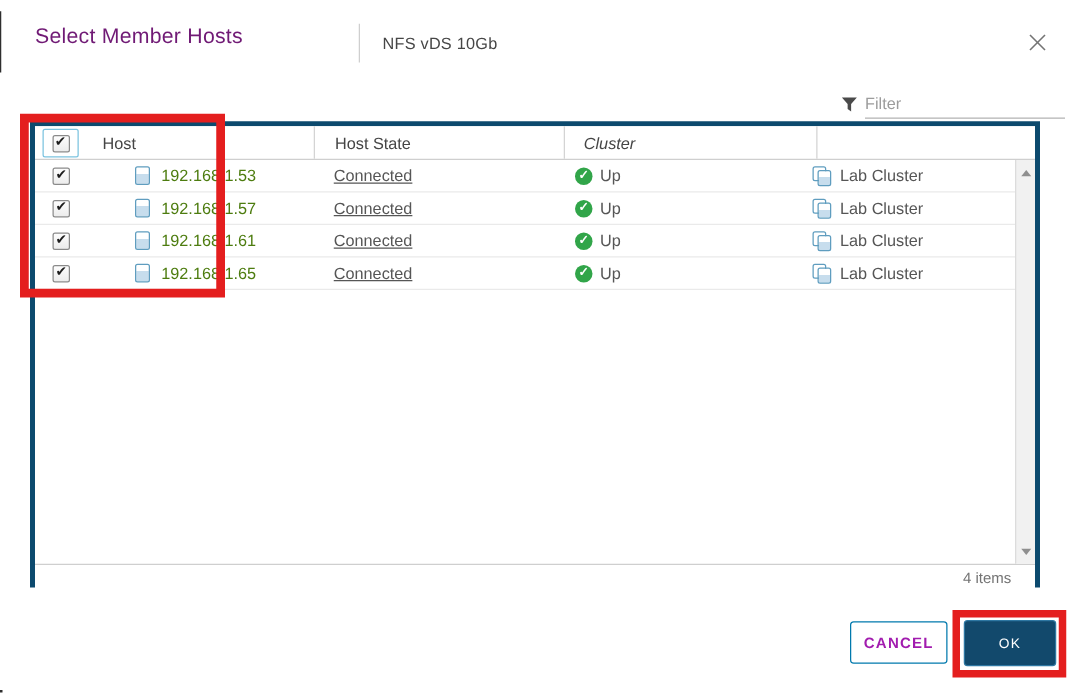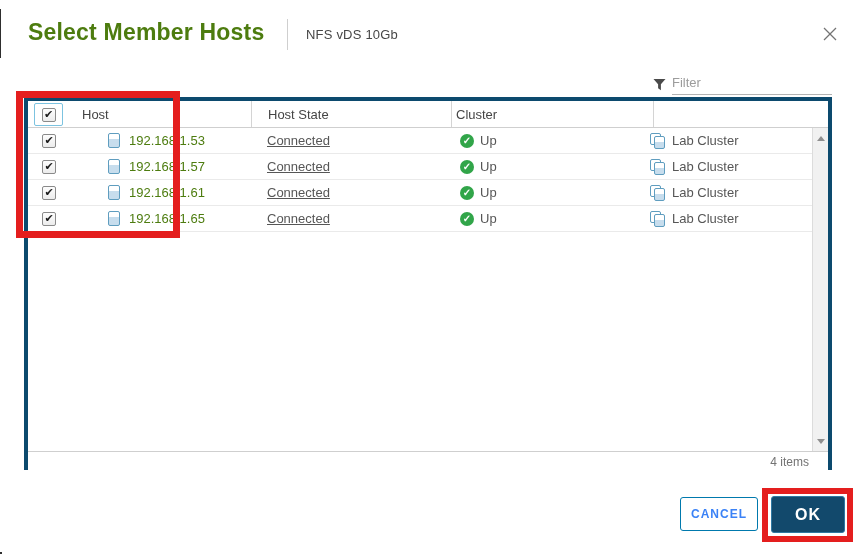--- a/index.html
+++ b/index.html
@@ -7,55 +7,55 @@
   body { font-family:"Liberation Sans", sans-serif; }
   .dialog {
     position:relative; width:861px; height:555px; background:#fff; overflow:hidden;
   }
   
   .edge-line-left { position:absolute; left:0; top:9px; width:1px; height:49px; background:#2e2e2e; }
   .edge-dot { position:absolute; left:0; top:552px; width:2px; height:2px; background:#2e2e2e; }
 
   
   .dlg-title {
-    position:absolute; left:28px; top:19px; font-size:23px; font-weight:700;
-    color:#4d7c0f; letter-spacing:0.2px;
+    position:absolute; left:28px; top:19px; font-size:17px; font-weight:400;
+    color:#701a75; letter-spacing:0.2px;
   }
   .title-divider { position:absolute; left:287px; top:19px; width:1px; height:31px; background:#cfcfcf; }
   .dlg-subtitle {
     position:absolute; left:306px; top:27px; font-size:13px; font-weight:normal; color:#464646; letter-spacing:0.2px;
   }
   .close-btn {
     position:absolute; left:819px; top:24px; width:22px; height:22px; background:none; border:none;
     cursor:pointer; display:flex; align-items:center; justify-content:center;
   }
 
   
-  .filter-wrap { position:absolute; left:650px; top:70px; width:182px; height:26px; }
+  .filter-wrap { position:absolute; left:670px; top:70px; width:182px; height:26px; }
   .funnel { position:absolute; left:3px; top:7px; }
   .filter-input {
     position:absolute; left:22px; top:0; width:160px; height:25px;
     border:none; border-bottom:1px solid #b3b3b3; outline:none;
     font-family:"Liberation Sans", sans-serif; font-size:13px; color:#454545; background:transparent;
   }
   .filter-input::placeholder { color:#9c9c9c; }
 
   
   .grid {
     position:absolute; left:24px; top:97px; width:808px; height:373px;
     border:4px solid #0c4a6e; font-size:13px; color:#565656; background:#fff;
   }
   .grid-header { display:flex; height:27px; border-bottom:1px solid #cfcfcf; background:#fff; color:#454545; }
   .gh-cell { display:flex; align-items:center; height:100%; }
   .gh-sep { border-left:1px solid #d4d4d4; }
   .col-check   { width:41px; position:relative; }
   .col-host    { width:182px; padding-left:13px; }
   .col-state   { width:200px; padding-left:16px; }
   .col-vds     { width:166px; padding-left:15px; }
-  .col-cluster { width:202px; padding-left:4px; }
+  .col-cluster { width:202px; padding-left:15px;font-style:italic; }
   .col-sbar    { width:16px; }
 
   .focus-box {
     position:absolute; left:6px; top:2px; width:29px; height:23px;
     border:1px solid #7cc3e0; border-radius:2px; display:flex; align-items:center; justify-content:center;
   }
 
   .grid-body { position:relative; height:323px; }
   .grid-row { display:flex; height:26px; border-bottom:1px solid #eaeaea; align-items:center; cursor:default; }
   .cell { display:flex; align-items:center; height:100%; }
@@ -110,27 +110,27 @@
 
   .grid-footer {
     height:21px; border-top:1px solid #cfcfcf; display:flex; align-items:center; justify-content:flex-end;
     padding-right:19px; font-size:12px; color:#737373; background:#fff;
   }
 
   
   .btn-cancel {
     position:absolute; left:680px; top:497px; width:78px; height:34px;
     background:#fff; border:1px solid #0079ad; border-radius:3px;
-    color:#3b82f6; font-family:"Liberation Sans", sans-serif; font-size:12px; font-weight:bold;
+    color:#a21caf; font-family:"Liberation Sans", sans-serif; font-size:12px; font-weight:bold;
     letter-spacing:1px; cursor:pointer;
   }
   .btn-ok {
     position:absolute; left:771px; top:496px; width:74px; height:37px;
     background:#12496c; border:1px solid #2e77a2; border-radius:3px;
-    color:#fff; font-family:"Liberation Sans", sans-serif; font-size:16px; font-weight:bold;
+    color:#fff; font-family:"Liberation Sans", sans-serif; font-size:11px; font-weight:normal;
     letter-spacing:1px; cursor:pointer;
   }
 
   
   .annot { position:absolute; border:7px solid #e41e1e; pointer-events:none; }
   .annot-hosts { left:16px; top:91px; width:164px; height:147px; }
   .annot-ok { left:762px; top:488px; width:91px; height:54px; border-width:6px; }
 </style>
 </head>
 <body>

